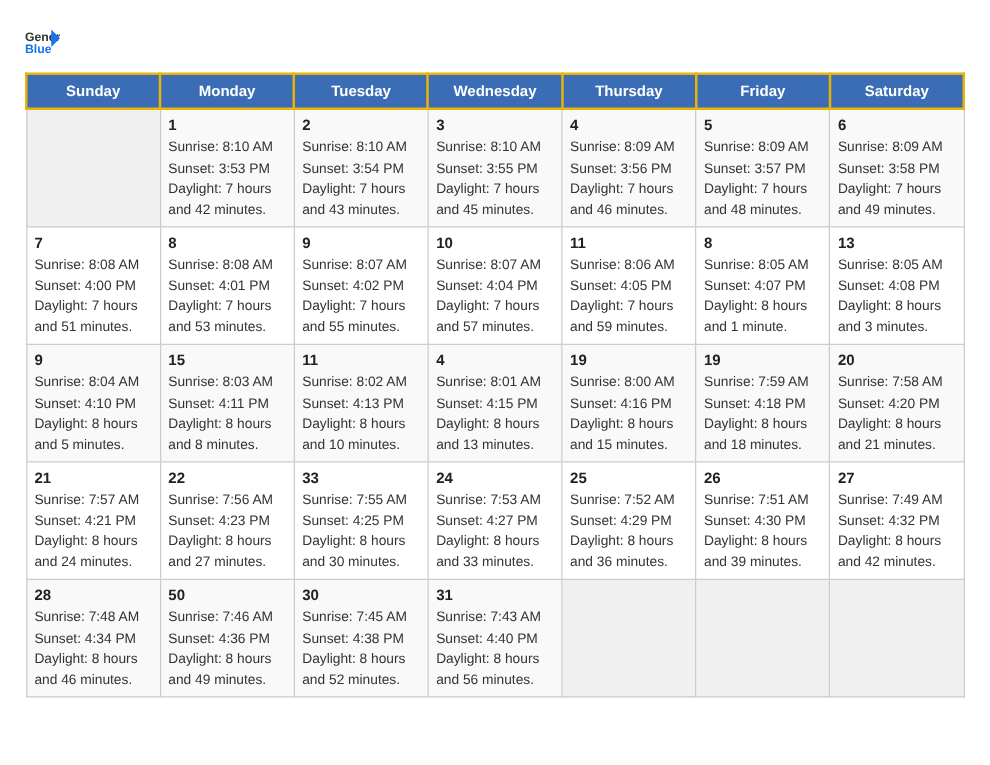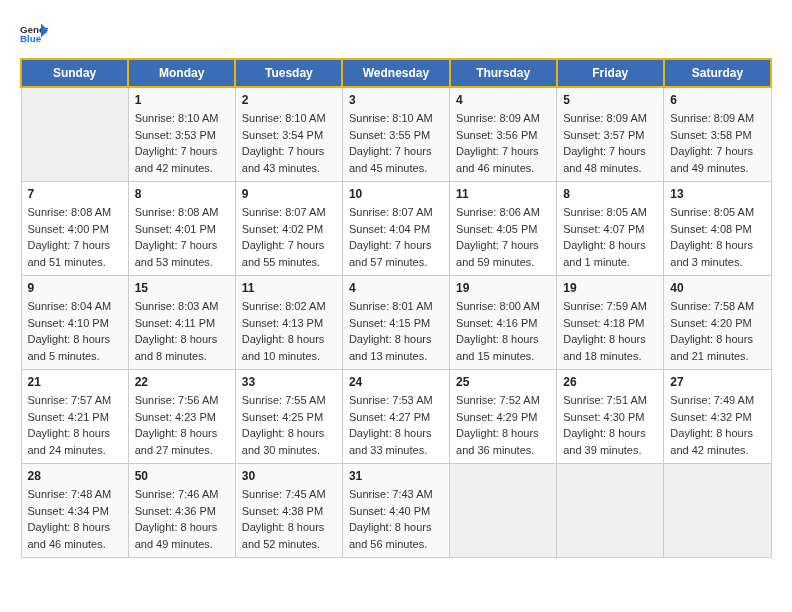--- a/index.html
+++ b/index.html
@@ -182,21 +182,21 @@
         </td>
         <td>
           <div class="day-number">19</div>
           <div class="day-info">Sunrise: 8:00 AM<br>Sunset: 4:16 PM<br>Daylight: 8 hours and 15 minutes.</div>
         </td>
         <td>
           <div class="day-number">19</div>
           <div class="day-info">Sunrise: 7:59 AM<br>Sunset: 4:18 PM<br>Daylight: 8 hours and 18 minutes.</div>
         </td>
         <td>
-          <div class="day-number">40</div>
+          <div class="day-number">20</div>
           <div class="day-info">Sunrise: 7:58 AM<br>Sunset: 4:20 PM<br>Daylight: 8 hours and 21 minutes.</div>
         </td>
       </tr>
       <tr>
         <td>
           <div class="day-number">21</div>
           <div class="day-info">Sunrise: 7:57 AM<br>Sunset: 4:21 PM<br>Daylight: 8 hours and 24 minutes.</div>
         </td>
         <td>
           <div class="day-number">22</div>

